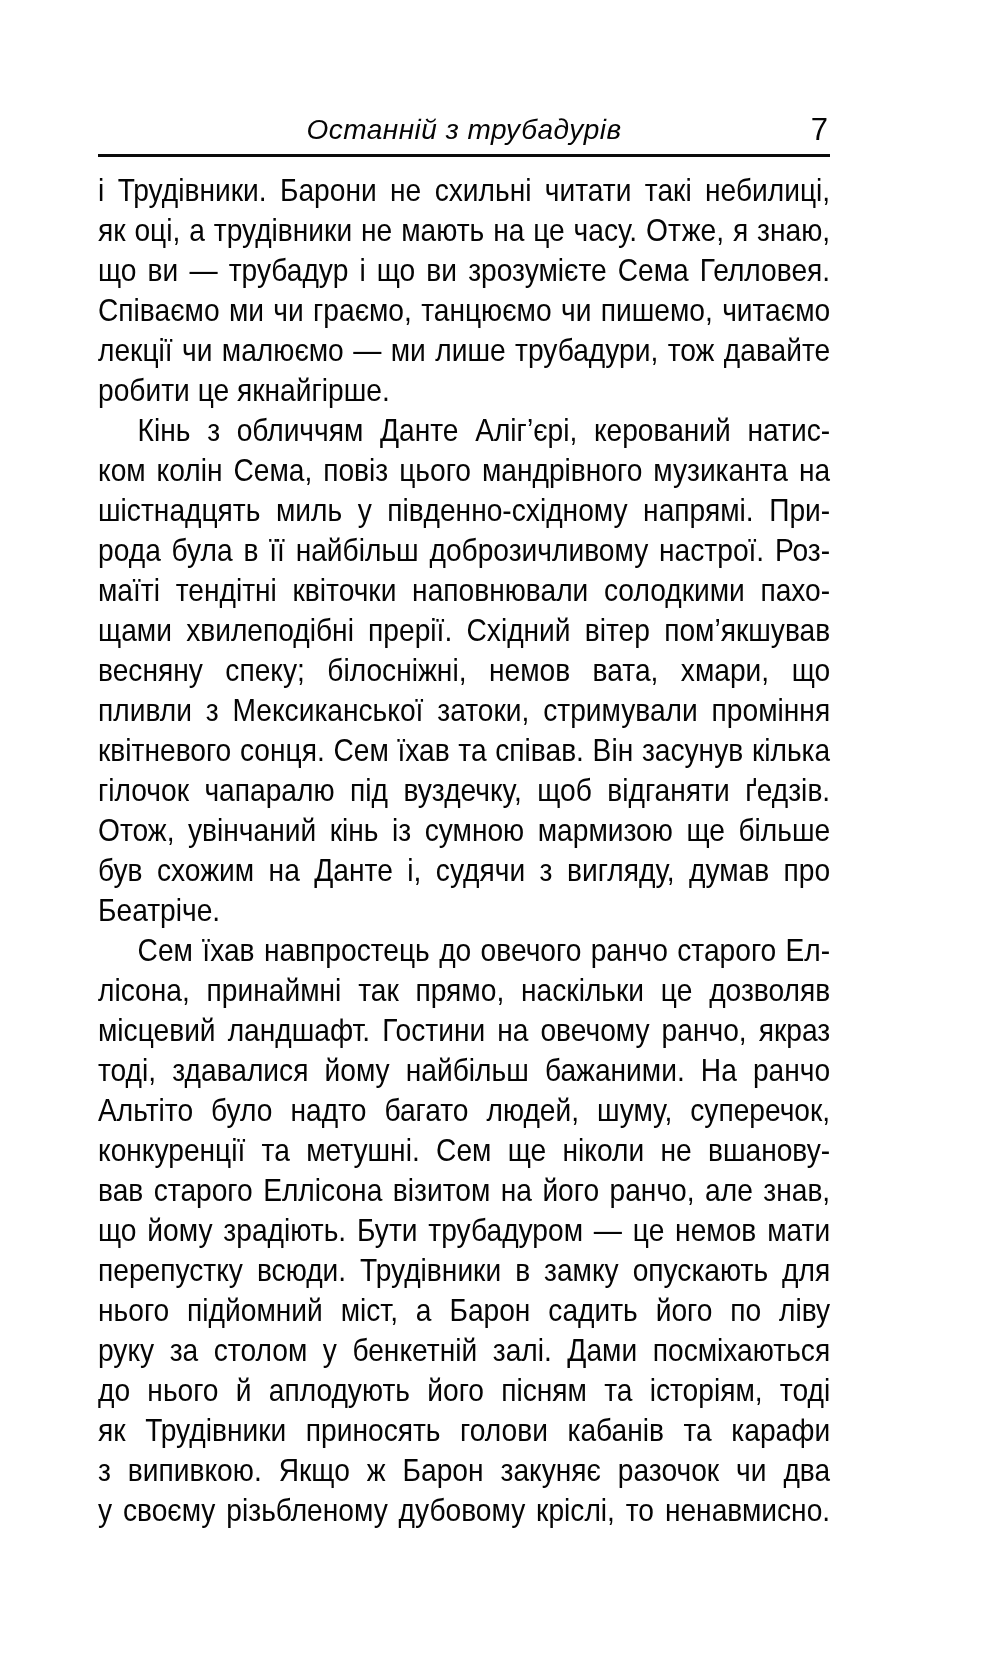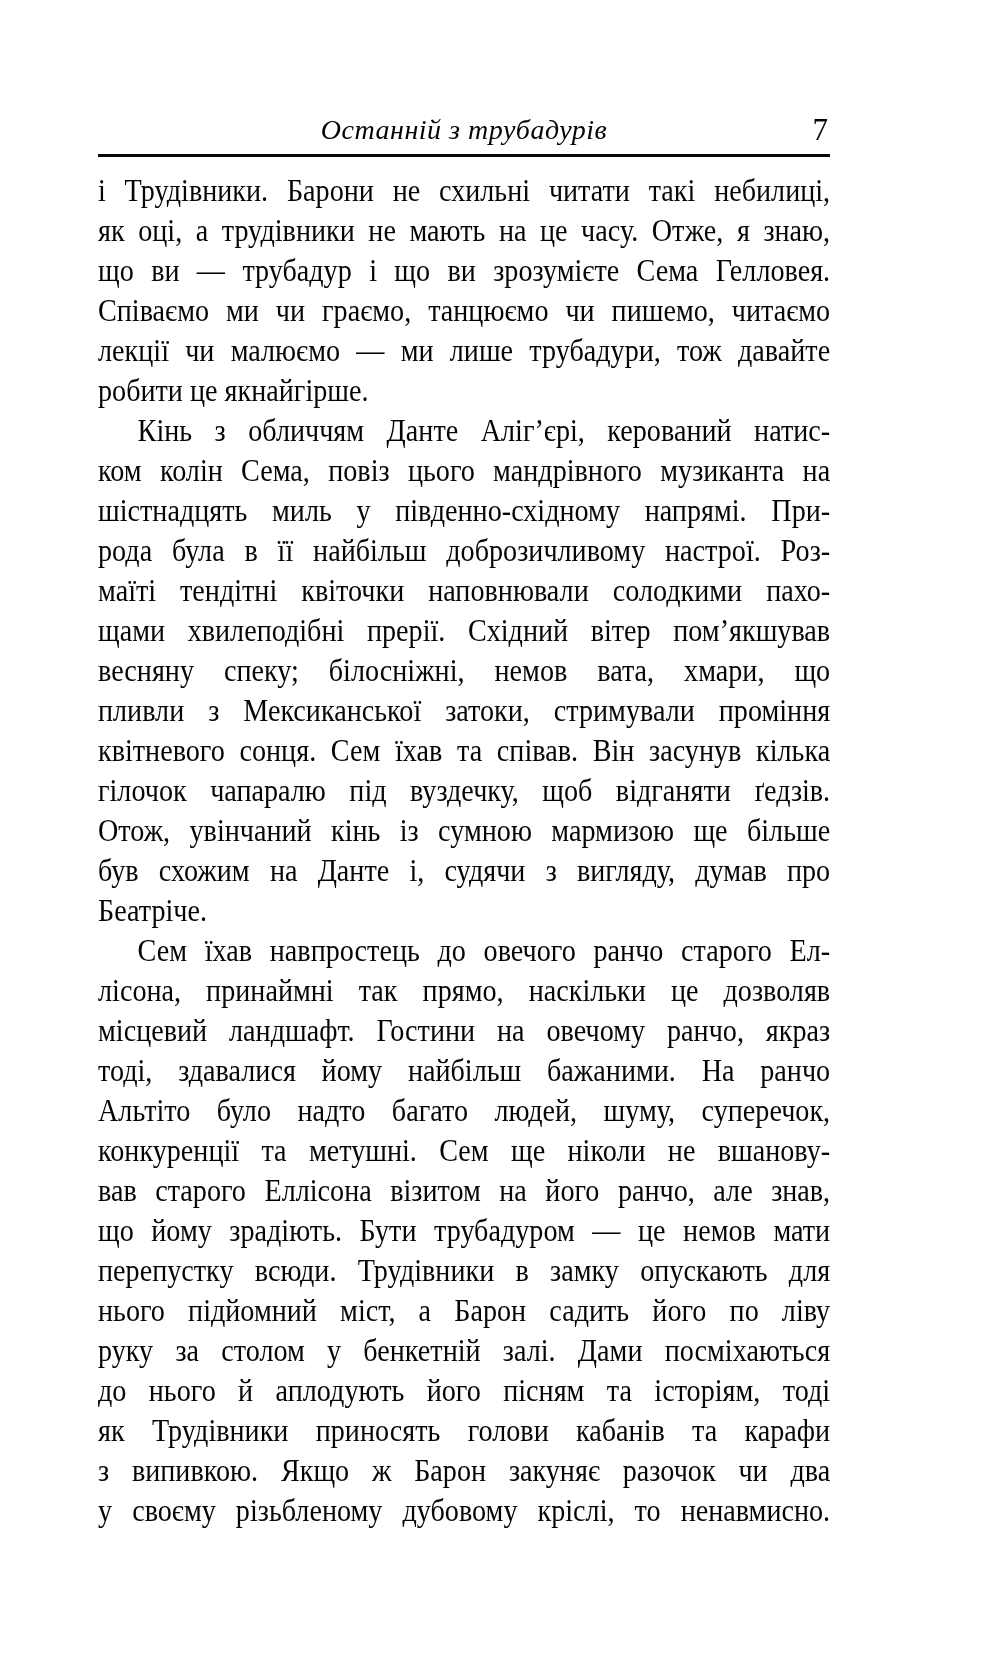--- a/index.html
+++ b/index.html
@@ -2,21 +2,21 @@
 <html lang="uk"><head>
 <meta charset="utf-8">
 <style>
   html, body { margin: 0; padding: 0; background: #ffffff; }
   .page {
     position: relative;
     width: 984px;
     height: 1654px;
     background: #ffffff;
     color: #050505;
-    font-family: Liberation Serif, serif;
+    font-family: Liberation Sans, sans-serif;
     overflow: hidden;
   }
   .content {
     position: absolute;
     left: 98px;
     top: 112px;
     width: 732px;
   }
   .header-row {
     position: relative;

